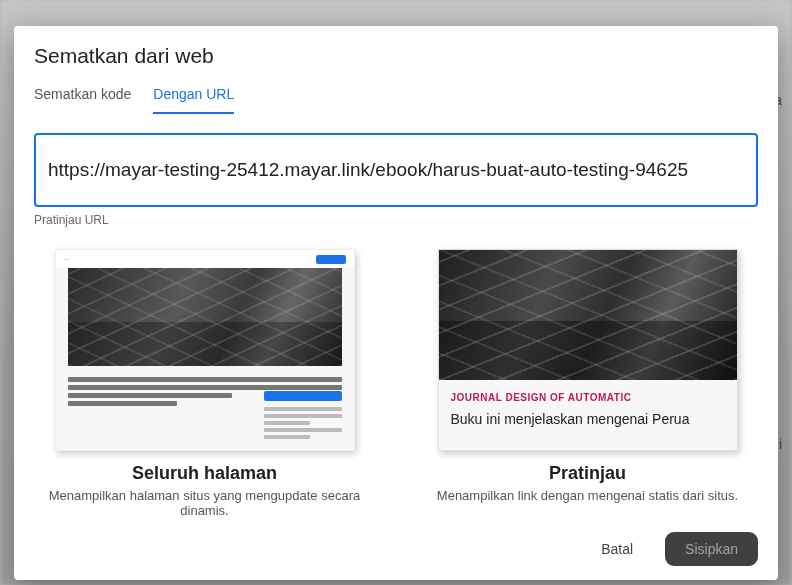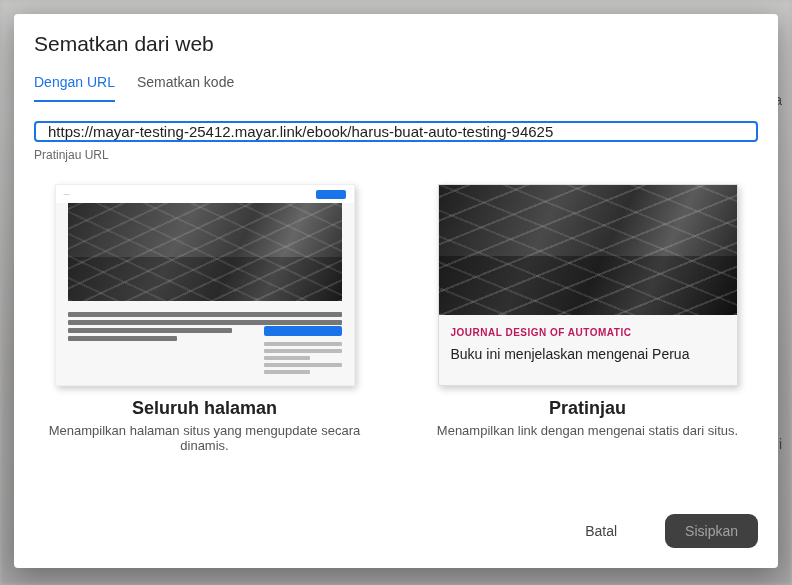--- a/index.html
+++ b/index.html
@@ -5,41 +5,41 @@
   * { box-sizing: border-box; margin: 0; padding: 0; }
   html, body { width: 792px; height: 585px; overflow: hidden; font-family: Arial, Helvetica, sans-serif; }
   body { background: #d8d8d8; position: relative; }
   .bg-blur { position:absolute; inset:0; background: linear-gradient(180deg, #e9e9e8 0%, #c7c6c5 60%, #bfbfbf 100%); filter: blur(2px); }
   .bg-text { position:absolute; right:10px; top:92px; color:#565656; font-size:14px; }
   .bg-text2 { position:absolute; right:10px; top:436px; color:#565656; font-size:14px; }
 
   .overlay { position:absolute; inset:0; background:rgba(0,0,0,0.15); }
   .modal {
     position:absolute;
-    left:14px; top:14px;
+    left:14px; top:26px;
     width:764px; height:554px;
     background:#fff;
     border-radius:4px;
     box-shadow: 0 8px 30px rgba(0,0,0,0.35);
     display:flex; flex-direction:column;
   }
   .modal-header { padding:18px 20px 0 20px; }
   .modal-title { font-size:21px; font-weight:400; color:#222; }
   .tabs { display:flex; gap:22px; margin-top:18px; padding:0 20px; border-bottom:1px solid transparent; }
   .tab { font-size:14px; color:#565656; padding:0 0 10px 0; cursor:pointer; border-bottom:2px solid transparent; }
   .tab.active { color:#1a73e8; border-bottom-color:#1a73e8; font-weight:500; }
 
   .modal-body { padding:18px 20px 0 20px; flex:1; }
   .url-input {
     width:100%;
     border:2px solid #1a73e8;
     border-radius:4px;
-    font-size:15px;
+    font-size:19px;
     color:#222;
-    padding:0 12px;
+    padding:24px 12px;
     outline:none;
   }
   .field-hint { font-size:12px; color:#686868; margin-top:6px; }
 
   .options { display:flex; gap:42px; margin-top:22px; }
   .option { flex:1; display:flex; flex-direction:column; align-items:center; cursor:pointer; }
   .thumb { width:300px; height:202px; border:1px solid #eee; background:#f7f7f7; position:relative; overflow:hidden; box-shadow: 2px 3px 7px rgba(0,0,0,0.2); }
   .thumb.preview { border:1px solid #ddd; }
 
   
@@ -69,42 +69,42 @@
       repeating-linear-gradient(-22deg, rgba(255,255,255,0.2) 0 2px, transparent 2px 22px),
       repeating-linear-gradient(22deg, rgba(255,255,255,0.15) 0 2px, transparent 2px 24px),
       linear-gradient(180deg, transparent 55%, rgba(0,0,0,0.5) 55%);
   }
   .thumb2-title { font-size:10px; font-weight:700; color:#be185d; letter-spacing:0.5px; padding:12px 12px 4px 12px; white-space:nowrap; overflow:hidden;}
   .thumb2-desc { font-size:14px; color:#222; padding:4px 27px 10px 12px; white-space:nowrap; overflow:hidden;}
 
   .option-title { font-size:18px; font-weight:700; color:#222; margin-top:12px; }
   .option-desc { font-size:13px; color:#555; margin-top:4px; text-align:center; }
 
-  .modal-footer { display:flex; justify-content:flex-end; gap:28px; padding:14px 20px 20px 20px; }
+  .modal-footer { display:flex; justify-content:flex-end; gap:12px; padding:14px 20px 20px 20px; }
   .btn { font-size:14px; padding:9px 20px; border-radius:4px; cursor:pointer; border:none; }
   .btn-text { background:transparent; color:#444; }
   .btn-primary { background:#404040; color:#a2a2a2; cursor:default;border-radius:9px; }
 </style>
 </head>
 <body>
 
 <div class="bg-blur"></div>
 <div class="bg-text">nya</div>
 <div class="bg-text2">ui</div>
 
 <div class="overlay"></div>
 
 <div class="modal">
   <div class="modal-header">
     <div class="modal-title">Sematkan dari web</div>
   </div>
 
   <div class="tabs">
+    <div class="tab">Sematkan kode</div>
     <div class="tab active">Dengan URL</div>
-    <div class="tab">Sematkan kode</div>
   </div>
 
   <div class="modal-body">
     <input type="text" class="url-input" value="https://mayar-testing-25412.mayar.link/ebook/harus-buat-auto-testing-94625" style="">
     <div class="field-hint">Pratinjau URL</div>
 
     <div class="options">
 
       <div class="option">
         <div class="thumb">

